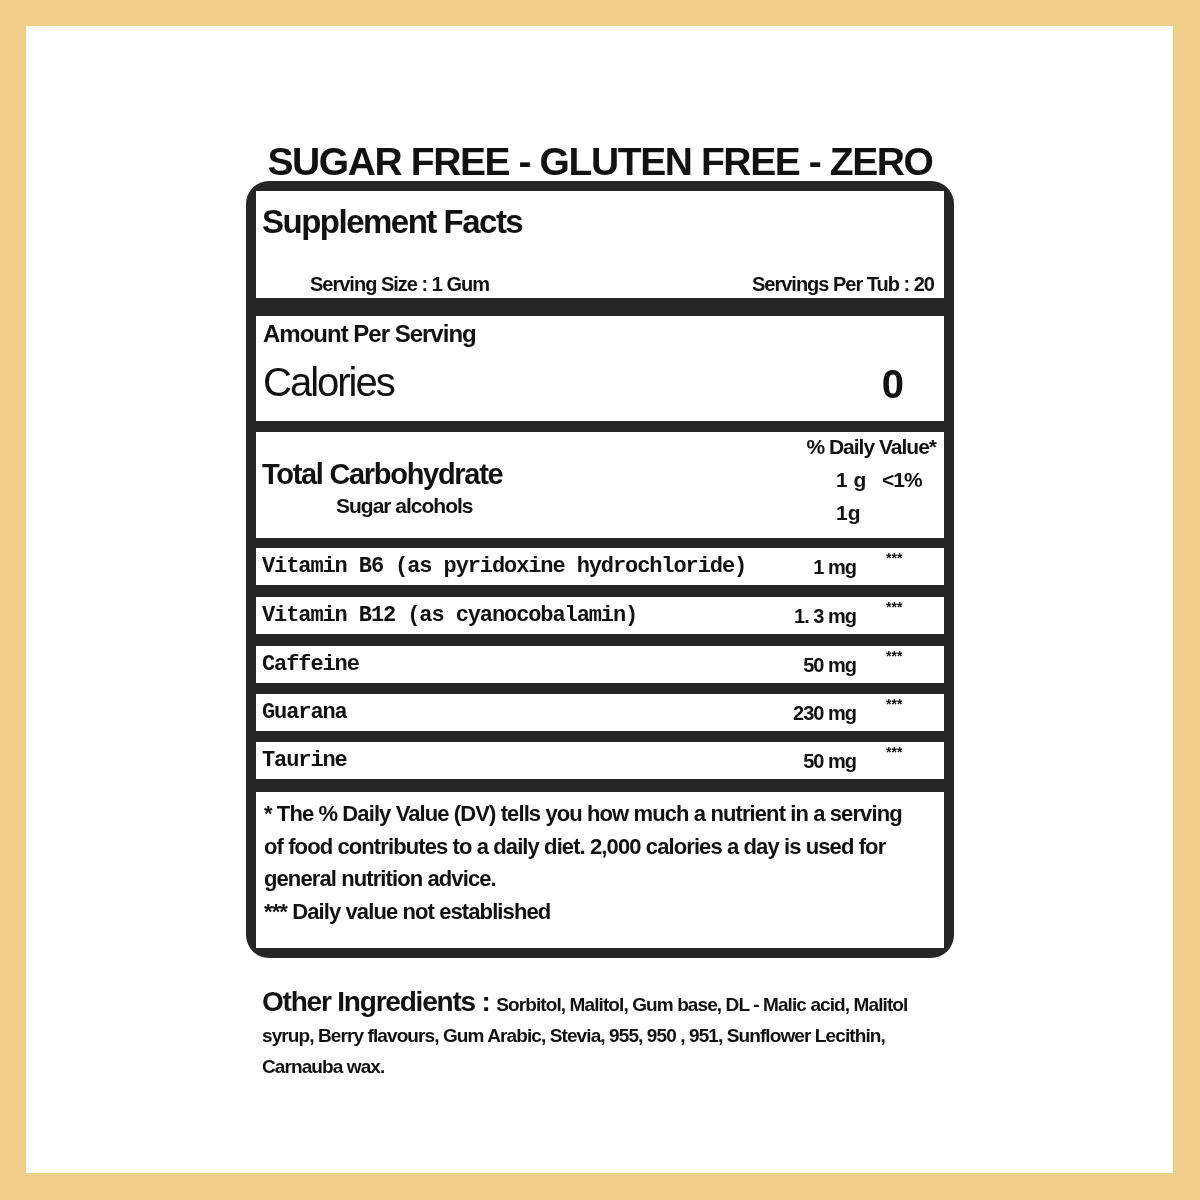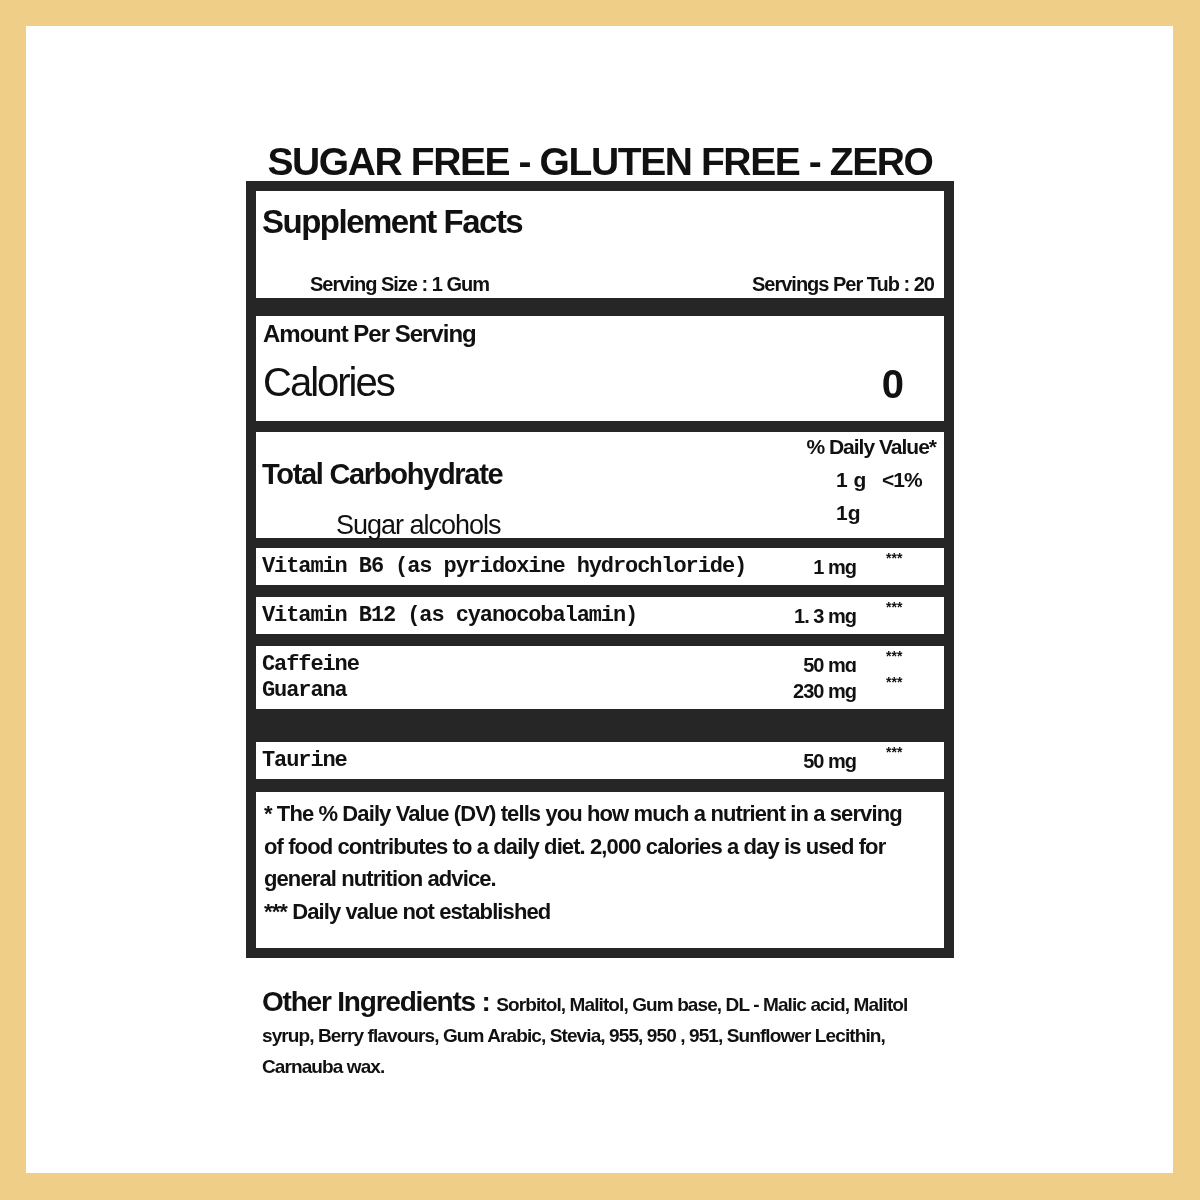--- a/index.html
+++ b/index.html
@@ -19,20 +19,21 @@
   .tagline {
     position: absolute; left: 246px; top: 144px; width: 708px;
     text-align: center;
     font-weight: bold; font-size: 39px; letter-spacing: -1.4px;
     line-height: 36px;
   }
   .box {
     position: absolute; left: 246px; top: 181px;
     width: 708px; height: 777px;
     background: #262626;
+    border-radius: 23px;
   }
   .sec {
     position: absolute; left: 10px; width: 688px;
     background: #fff;
     box-sizing: border-box;
   }
   .sec1 { top: 10px; height: 107px; }
   .sec2 { top: 135px; height: 105px; }
   .sec3 { top: 251px; height: 106px; }
   .row { height: 37px; }
@@ -46,21 +47,21 @@
   .serv-per { position: absolute; right: 10px; top: 82px; font-size: 20px; font-weight: bold; letter-spacing: -1px; }
 
   .amount { position: absolute; left: 7px; top: 4px; font-size: 24px; font-weight: bold; letter-spacing: -1px; }
   .cal-label { position: absolute; left: 7px; top: 44px; font-size: 40px; font-weight: normal; letter-spacing: -2px; }
   .cal-value { position: absolute; right: 40px; top: 46px; font-size: 40px; font-weight: bold; }
 
   .dv-head { position: absolute; right: 8px; top: 3px; font-size: 21px; font-weight: bold; letter-spacing: -1px; }
   .carb-label { position: absolute; left: 6px; top: 26px; font-size: 29px; font-weight: bold; letter-spacing: -1.3px; }
   .carb-amt { position: absolute; left: 580px; top: 36px; font-size: 21px; font-weight: bold; }
   .carb-dv { position: absolute; left: 626px; top: 36px; font-size: 21px; font-weight: bold; letter-spacing: -1px; }
-  .sa-label { position: absolute; left: 80px; top: 78px; font-size: 27px; font-weight: normal; letter-spacing: -1px; }
+  .sa-label { position: absolute; left: 80px; top: 62px; font-size: 21px; font-weight: bold; letter-spacing: -1px; }
   .sa-amt { position: absolute; left: 580px; top: 69px; font-size: 21px; font-weight: bold; }
 
   .n-name { position: absolute; left: 6px; top: 6px; font-size: 22px; font-weight: bold; letter-spacing: -1.1px; font-family: Liberation Mono, monospace; }
   .n-amt { position: absolute; right: 88px; top: 8px; font-size: 20px; font-weight: bold; letter-spacing: -1px; }
   .n-dv { position: absolute; left: 630px; top: 2px; font-size: 14px; font-weight: bold; }
 
   .foot { position: absolute; left: 8px; top: 6px; right: 30px; font-size: 22px; font-weight: bold; letter-spacing: -0.9px; line-height: 32.5px; }
 
   .ingredients {
     position: absolute; left: 262px; top: 966px; width: 680px;
@@ -106,21 +107,21 @@
   <div class="sec row" style="top:416px;">
     <div class="n-name">Vitamin B12 (as cyanocobalamin)</div>
     <div class="n-amt">1. 3 mg</div>
     <div class="n-dv">***</div>
   </div>
   <div class="sec row" style="top:465px;">
     <div class="n-name">Caffeine</div>
     <div class="n-amt">50 mg</div>
     <div class="n-dv">***</div>
   </div>
-  <div class="sec row" style="top:491px;padding-left:12px;">
+  <div class="sec row" style="top:513px;padding-left:12px;">
     <div class="n-name">Guarana</div>
     <div class="n-amt">230 mg</div>
     <div class="n-dv">***</div>
   </div>
   <div class="sec row" style="top:561px;">
     <div class="n-name">Taurine</div>
     <div class="n-amt">50 mg</div>
     <div class="n-dv">***</div>
   </div>
 

